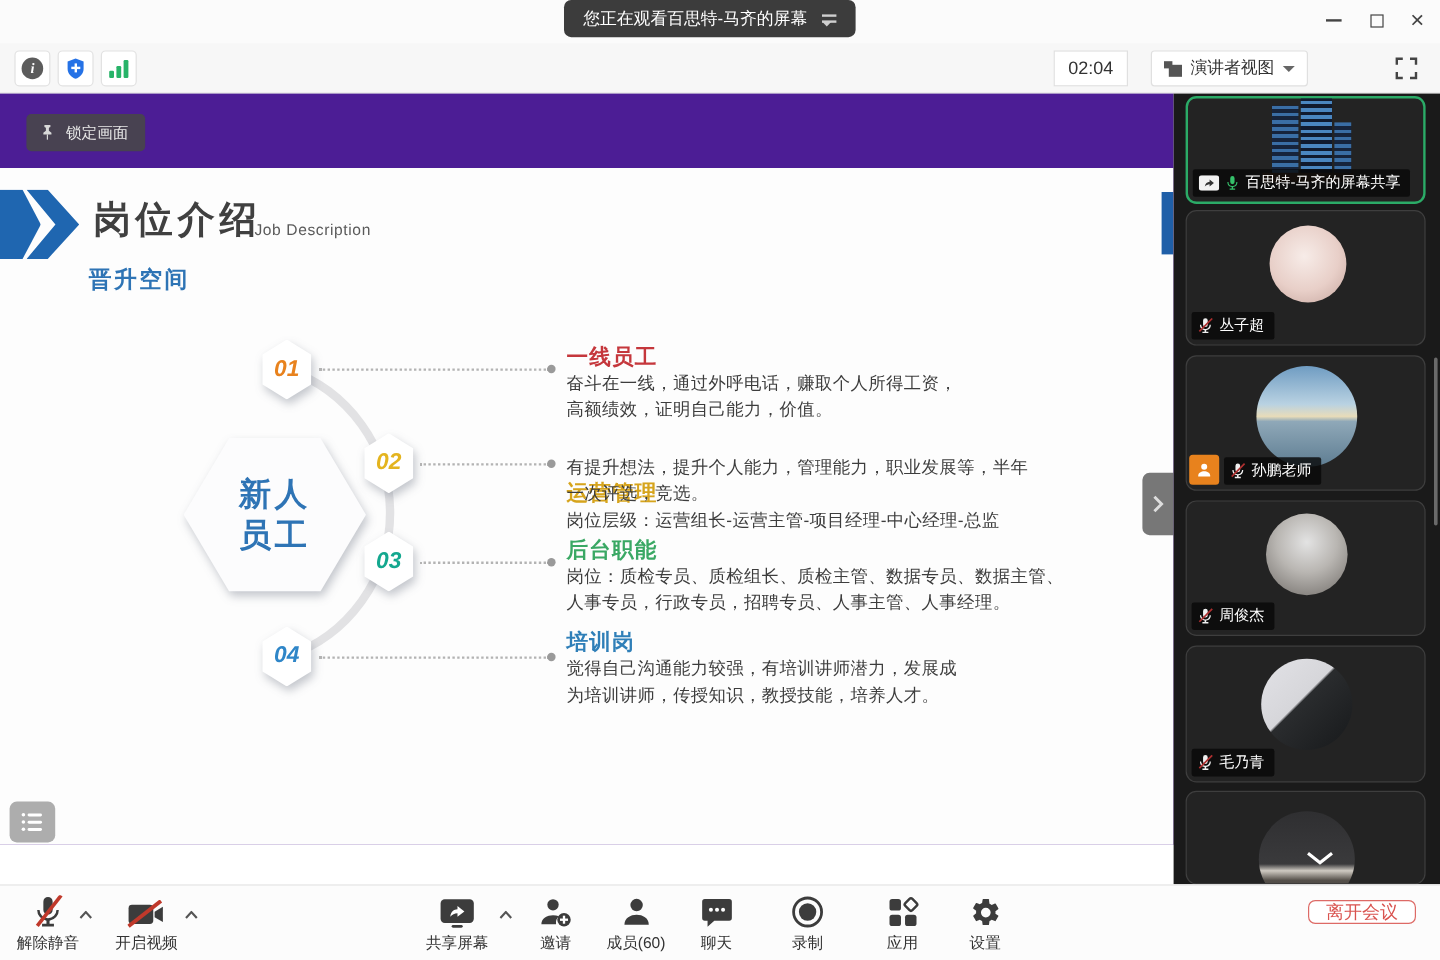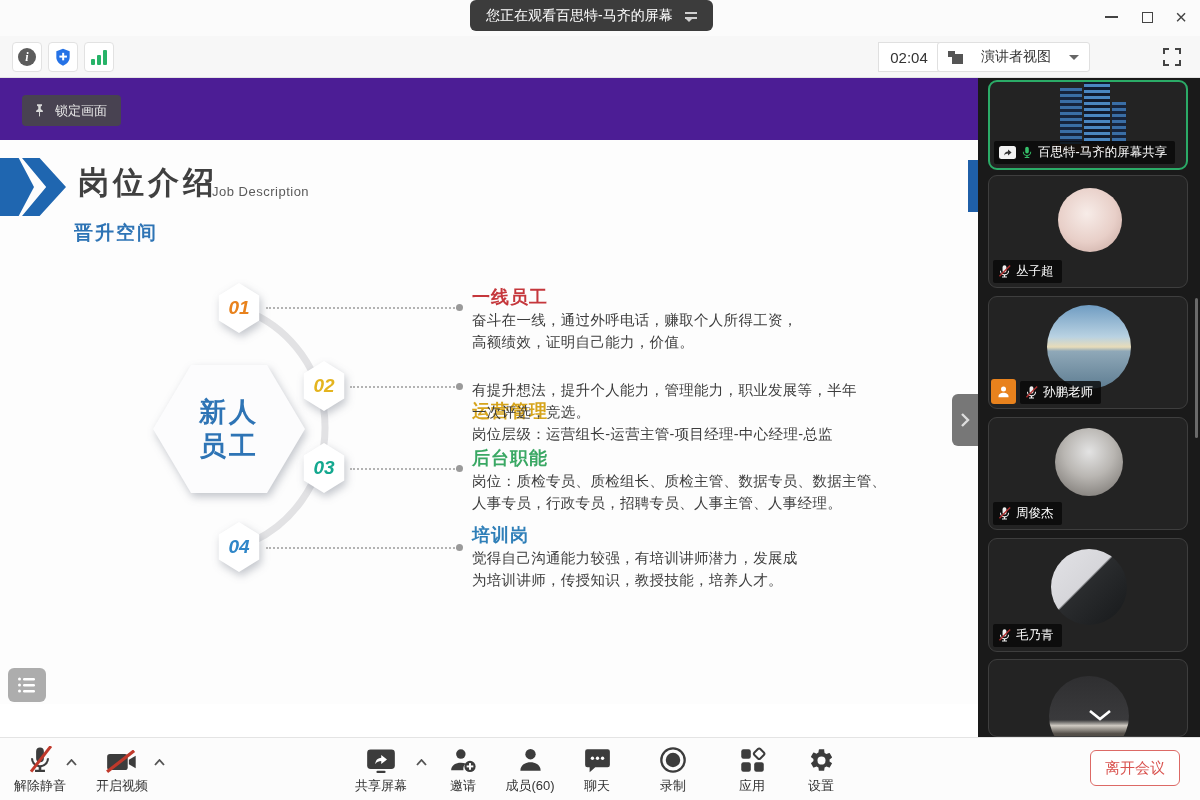--- a/index.html
+++ b/index.html
@@ -25,21 +25,21 @@
   
   .topbar{position:absolute;left:0;top:36px;width:1200px;height:42px;background:#f7f7f7;border-bottom:1px solid #e3e3e3;}
   .tb-btn{position:absolute;top:6px;width:30px;height:30px;background:#fff;border:1px solid #e2e2e2;border-radius:4px;
           display:flex;align-items:center;justify-content:center;cursor:pointer;}
   .info-circle{width:18px;height:18px;border-radius:50%;background:#5c5c5c;color:#fff;font-size:12px;font-weight:700;
           display:flex;align-items:center;justify-content:center;font-family:"Liberation Serif",serif;font-style:italic;}
   .sigbar{display:inline-block;width:4px;background:#27b368;border-radius:1px;margin:0 1px;vertical-align:bottom;}
   .timerbox{position:absolute;right:260px;top:6px;width:62px;height:30px;background:#fff;border:1px solid #e0e0e0;
           display:flex;align-items:center;justify-content:center;font-size:15px;color:#333;}
   .viewbox{position:absolute;right:110px;top:6px;height:30px;background:#fff;border:1px solid #e0e0e0;border-radius:3px;
-          display:flex;align-items:center;gap:18px;padding:0 10px;font-size:14px;color:#333;cursor:pointer;}
+          display:flex;align-items:center;gap:7px;padding:0 10px;font-size:14px;color:#333;cursor:pointer;}
   .layout-ic{position:relative;width:15px;height:13px;}
   .layout-ic i{position:absolute;background:#555;}
   .layout-ic .a{left:0;top:0;width:7px;height:6px;}
   .layout-ic .b{left:4px;top:3px;width:11px;height:10px;}
   .caret-down{width:0;height:0;border-left:5px solid transparent;border-right:5px solid transparent;border-top:5px solid #666;}
   .fsbtn{position:absolute;right:14px;top:7px;width:28px;height:28px;display:flex;align-items:center;justify-content:center;cursor:pointer;}
 
   
   .share{position:absolute;left:0;top:78px;width:978px;height:626px;background:#4c1d95;overflow:hidden;}
   .lockbtn{position:absolute;left:22px;top:17px;height:31px;background:rgba(72,72,72,.88);border-radius:4px;
@@ -93,21 +93,21 @@
   .bldg .t2{left:32px;width:26px;height:74px;background:repeating-linear-gradient(#4a86c0 0 3px,#101a2e 3px 6px);}
   .bldg .t3{left:60px;width:14px;height:50px;}
   .bldg .base{left:0;width:76px;height:8px;background:linear-gradient(90deg,#5a3a22,#2a1a10);}
 
   
   .bottombar{position:absolute;left:0;top:737px;width:1200px;height:63px;background:#fcfcfc;border-top:1px solid #e4e4e4;}
   .tool{position:absolute;top:6px;width:86px;text-align:center;cursor:pointer;}
   .tool .ic{height:30px;display:flex;align-items:flex-end;justify-content:center;}
   .tool .lbl{font-size:13px;color:#333;margin-top:3px;}
   .opt-chev{position:absolute;top:18px;width:14px;height:12px;display:flex;align-items:center;justify-content:center;cursor:pointer;}
-  .leavebtn{position:absolute;right:20px;top:12px;width:90px;height:36px;border:1px solid #dd6a66;border-radius:6px;
+  .leavebtn{position:absolute;right:20px;top:12px;width:90px;height:20px;border:1px solid #dd6a66;border-radius:6px;
         background:#fff;color:#d9534f;font-size:15px;display:flex;align-items:center;justify-content:center;cursor:pointer;}
 </style>
 </head>
 <body>
 
 <div class="app">
 
   <div class="titlebar">
     <div class="banner">
       <span>您正在观看百思特-马齐的屏幕</span>

